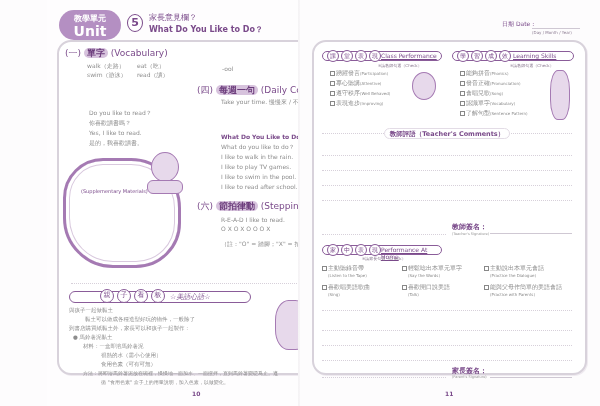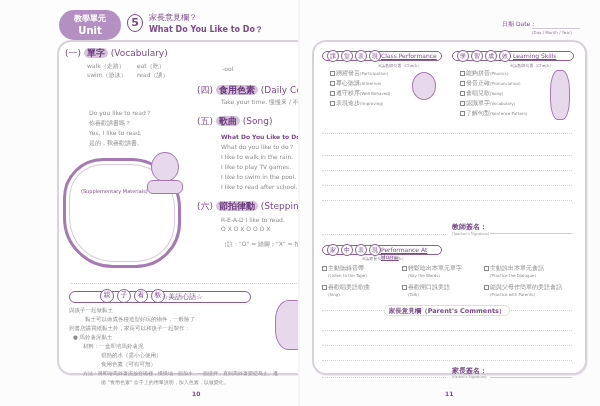--- a/index.html
+++ b/index.html
@@ -4,36 +4,36 @@
 <style>
   * { box-sizing: border-box; margin: 0; padding: 0; }
   html, body { width: 600px; height: 406px; overflow: hidden; background: #fdfcfd; }
   body { font-family: "DejaVu Sans", "Liberation Sans", sans-serif; color: #8a8a8a; position: relative; }
   .page { position: absolute; top: 0; height: 406px; width: 300px; }
   .page.left { left: 0; background: #fefdfe; margin-left: 47px; }
   .page.right { left: 300px; background: #fdfcfd; }
   .spine { position: absolute; left: 298px; top: 0; width: 14px; height: 406px; background: linear-gradient(90deg, #f5f3f5, #fbfafb 50%, #f4f2f4); }
   .frame { position: absolute; border: 2px solid #d8d2db; border-radius: 14px; background: #fff; box-shadow: 1px 1px 0 #efeaf0; }
   .unit-badge { position: absolute; left: 12px; top: 10px; width: 62px; height: 30px; border-radius: 15px; background: #b48fc2; color: #fff; font-size: 8px; font-weight: bold; text-align: center; line-height: 12px; padding-top: 3px; }
-  .unit-badge .en { font-size: 10px; display: block; }
+  .unit-badge .en { font-size: 14px; display: block; }
   .unit-num { position: absolute; left: 80px; top: 14px; width: 16px; height: 18px; border: 1.5px solid #7a4a8a; border-radius: 50%; color: #7a4a8a; font-weight: bold; font-size: 11px; text-align: center; line-height: 15px; background: #fff; }
   .unit-title-zh { position: absolute; left: 102px; top: 12px; font-size: 8px; color: #7a4a8a; }
   .unit-title-en { position: absolute; left: 102px; top: 24px; font-size: 8px; color: #7a4a8a; font-weight: bold; }
   .sec-head { position: absolute; font-size: 9px; color: #7a4a8a; white-space: nowrap; }
   .sec-head .zh-pill { background: #d7c3dd; border-radius: 6px; padding: 0 3px; color: #6c3d7c; font-weight: bold; text-align: right; }
   .line { position: absolute; font-size: 6px; color: #8d8d8d; white-space: nowrap; line-height: 9px; }
   .song-title { font-weight: bold; color: #7a4a8a; }
   .cloud { position: absolute; left: 16px; top: 158px; width: 118px; height: 110px; border: 3px solid #a57ab3; border-radius: 40px 50px 45px 50px; background: #fff; box-shadow: inset 0 0 0 3px #fff, inset 0 0 0 4px #d9c9de; }
   .cloud-title { position: absolute; left: 34px; top: 170px; font-size: 16px; color: #7a4a8a; font-weight: bold; }
   .cloud-sub { position: absolute; left: 34px; top: 188px; font-size: 5px; color: #7a4a8a; }
   .char { position: absolute; border-radius: 50%; background: #e7d9eb; border: 1px solid #a57ab3; }
   .parent-bar { position: absolute; left: 22px; top: 291px; width: 182px; height: 12px; border: 1.5px solid #8a5c99; border-radius: 8px; background: #fff; }
   .parent-bar .circles { position: absolute; left: 30px; top: -3px; display: flex; gap: 3px; }
   .circ { width: 14px; height: 14px; border: 1.5px solid #8a5c99; border-radius: 50%; background: #fff; font-size: 7px; color: #7a4a8a; text-align: center; line-height: 11px; }
-  .parent-bar .tip { position: absolute; left: 92px; top: 0px; font-size: 7px; color: #7a4a8a; }
+  .parent-bar .tip { position: absolute; left: 100px; top: 0px; font-size: 7px; color: #7a4a8a; font-style: italic; }
   .pline { position: absolute; font-size: 5.5px; color: #8d8d8d; white-space: nowrap; line-height: 8px; }
   .page-num { position: absolute; top: 390px; font-size: 6px; color: #7a4a8a; font-weight: bold; }
   .dots-line { position: absolute; height: 0; border-top: 1px dotted #d7d0da; }
   .solid-line { position: absolute; height: 0; border-top: 1px solid #cfc8d3; }
   .hdr-bar { position: absolute; height: 10px; border: 1.2px solid #8a5c99; border-radius: 7px; background: #fff; }
   .hdr-bar .circles { position: absolute; left: 4px; top: -2px; display: flex; gap: 2px; }
   .hdr-bar .circ { width: 12px; height: 12px; font-size: 6px; line-height: 9px; }
   .hdr-bar .en { position: absolute; top: 0; font-size: 6px; color: #7a4a8a; text-decoration: underline; }
   .hint { position: absolute; font-size: 4px; color: #8a7a90; }
   .check { position: absolute; font-size: 6px; color: #8a8a8a; white-space: nowrap; }
@@ -71,30 +71,25 @@
 
   <div class="line" style="left:42px; top:108px;">Do you like to read？</div>
   <div class="line" style="left:42px; top:118px;">你喜歡讀書嗎？</div>
   <div class="line" style="left:42px; top:128px;">Yes, I like to read.</div>
   <div class="line" style="left:42px; top:138px;">是的，我喜歡讀書。</div>
 
   <div class="line" style="left:175px; top:64px;">-ool</div>
 
   <div class="sec-head" style="left:150px; top:84px;">
     <span>(四)</span>
-    <span class="zh-pill">食用色素</span>
+    <span class="zh-pill">每週一句</span>
     <span>(Daily Conversation)</span>
   </div>
   <div class="line" style="left:174px; top:97px;">Take your time.   慢慢來 / 不急。</div>
 
-  <div class="sec-head" style="left:150px; top:115px;">
-    <span>(五)</span>
-    <span class="zh-pill">歌曲</span>
-    <span>(Song)</span>
-  </div>
   <div class="line song-title" style="left:174px; top:132px;">What Do You Like to Do？</div>
   <div class="line" style="left:174px; top:142px;">What do you like to do？</div>
   <div class="line" style="left:174px; top:152px;">I like to walk in the rain.</div>
   <div class="line" style="left:174px; top:162px;">I like to play TV games.</div>
   <div class="line" style="left:174px; top:172px;">I like to swim in the pool.</div>
   <div class="line" style="left:174px; top:182px;">I like to read after school.</div>
 
   <div class="sec-head" style="left:150px; top:200px;">
     <span>(六)</span>
     <span class="zh-pill">節拍律動</span>
@@ -171,20 +166,21 @@
   </div>
   <div class="hint" style="left:210px; top:63px;">※請教師勾選（Check）</div>
   <div class="check" style="left:160px; top:69px;"><span class="box"></span><span>能夠拼音</span><span class="en">(Phonics)</span></div>
   <div class="check" style="left:160px; top:79px;"><span class="box"></span><span>發音正確</span><span class="en">(Pronunciation)</span></div>
   <div class="check" style="left:160px; top:89px;"><span class="box"></span><span>會唱兒歌</span><span class="en">(Song)</span></div>
   <div class="check" style="left:160px; top:99px;"><span class="box"></span><span>認識單字</span><span class="en">(Vocabulary)</span></div>
   <div class="check" style="left:160px; top:109px;"><span class="box"></span><span>了解句型</span><span class="en">(Sentence Pattern)</span></div>
   <div class="char" style="left:250px; top:70px; width:20px; height:50px; border-radius:40%;"></div>
 
   <div class="dots-line" style="left:22px; top:133px; width:250px;"></div>
+  <div class="comment-pill" style="left:84px; top:128px; width:126px;">教師評語（Teacher's Comments）</div>
   <div class="dots-line" style="left:22px; top:155px; width:250px;"></div>
   <div class="dots-line" style="left:22px; top:170px; width:250px;"></div>
   <div class="dots-line" style="left:22px; top:185px; width:250px;"></div>
   <div class="dots-line" style="left:22px; top:200px; width:250px;"></div>
   <div class="sig-label" style="left:152px; top:222px;">教師簽名：</div>
   <div class="sig-sub" style="left:152px; top:232px;">(Teacher's Signature)</div>
   <div class="dots-line" style="left:22px; top:234px; width:124px;"></div>
   <div class="solid-line" style="left:190px; top:233px; width:82px;"></div>
 
   <div class="hdr-bar" style="left:22px; top:245px; width:120px;">
@@ -198,21 +194,20 @@
   </div>
   <div class="hint" style="left:62px; top:256px;">※請家長勾選（Check）</div>
   <div class="check" style="left:22px; top:264px;"><span class="box"></span><span>主動聽錄音帶</span><span class="sub">(Listen to the Tape)</span></div>
   <div class="check" style="left:102px; top:264px;"><span class="box"></span><span>輕鬆唸出本單元單字</span><span class="sub">(Say the Words)</span></div>
   <div class="check" style="left:184px; top:264px;"><span class="box"></span><span>主動說出本單元會話</span><span class="sub">(Practice the Dialogue)</span></div>
   <div class="check" style="left:22px; top:283px;"><span class="box"></span><span>喜歡唱美語歌曲</span><span class="sub">(Sing)</span></div>
   <div class="check" style="left:102px; top:283px;"><span class="box"></span><span>喜歡開口說美語</span><span class="sub">(Talk)</span></div>
   <div class="check" style="left:184px; top:283px;"><span class="box"></span><span>能與父母作簡單的美語會話</span><span class="sub">(Practice with Parents)</span></div>
 
   <div class="dots-line" style="left:22px; top:310px; width:250px;"></div>
-  <div class="comment-pill" style="left:84px; top:305px; width:126px;">家長意見欄（Parent's Comments）</div>
   <div class="dots-line" style="left:22px; top:330px; width:250px;"></div>
   <div class="dots-line" style="left:22px; top:345px; width:250px;"></div>
   <div class="dots-line" style="left:22px; top:360px; width:250px;"></div>
   <div class="sig-label" style="left:152px; top:366px;">家長簽名：</div>
   <div class="sig-sub" style="left:152px; top:375px;">(Parent's Signature)</div>
   <div class="dots-line" style="left:22px; top:377px; width:124px;"></div>
   <div class="solid-line" style="left:190px; top:377px; width:82px;"></div>
 
   <div class="page-num" style="left:145px;">11</div>
 </div>

